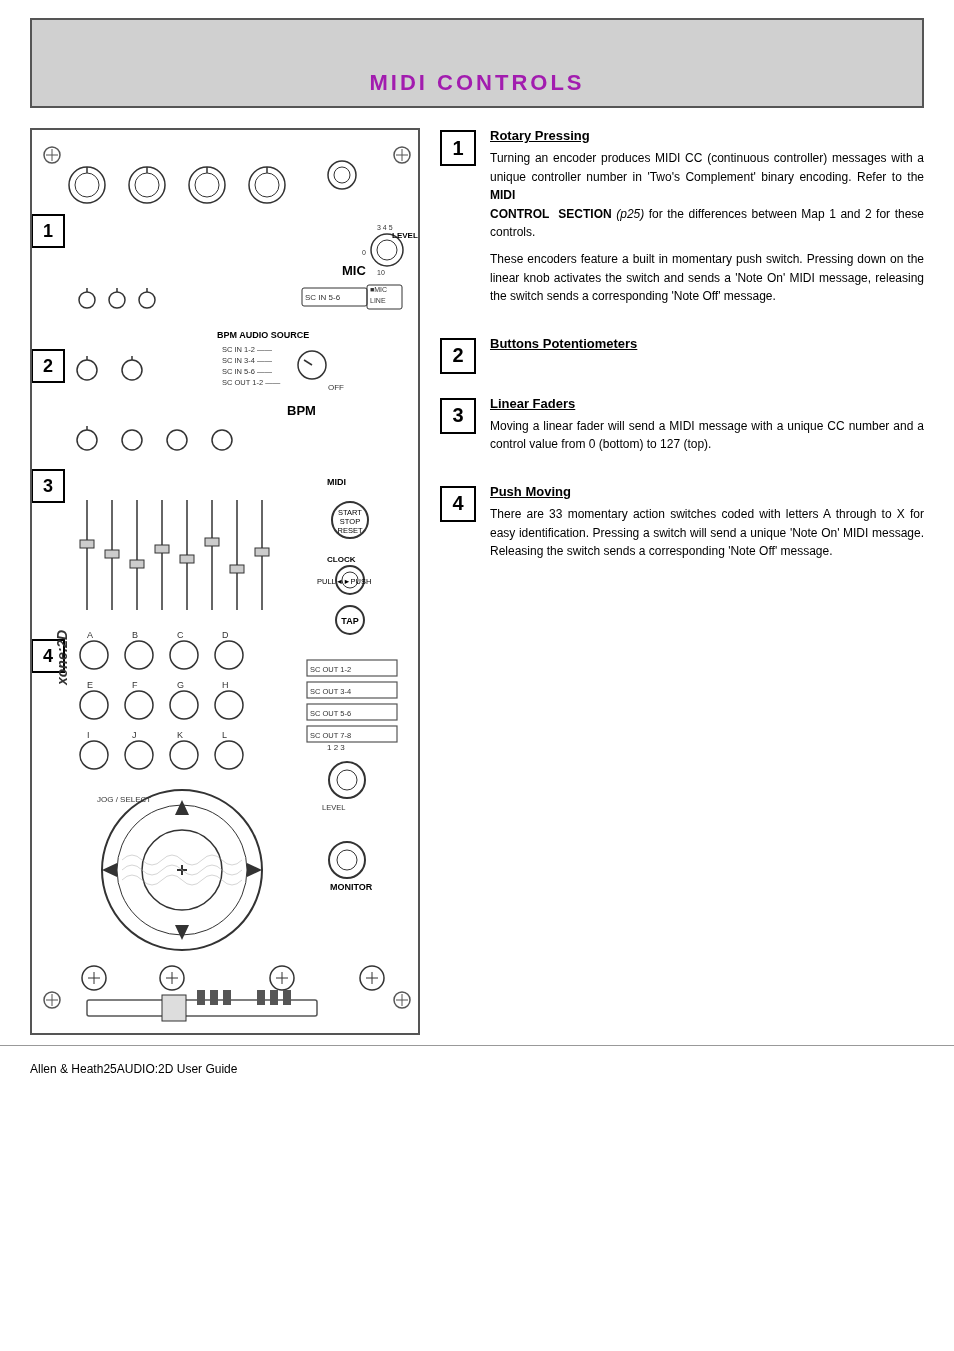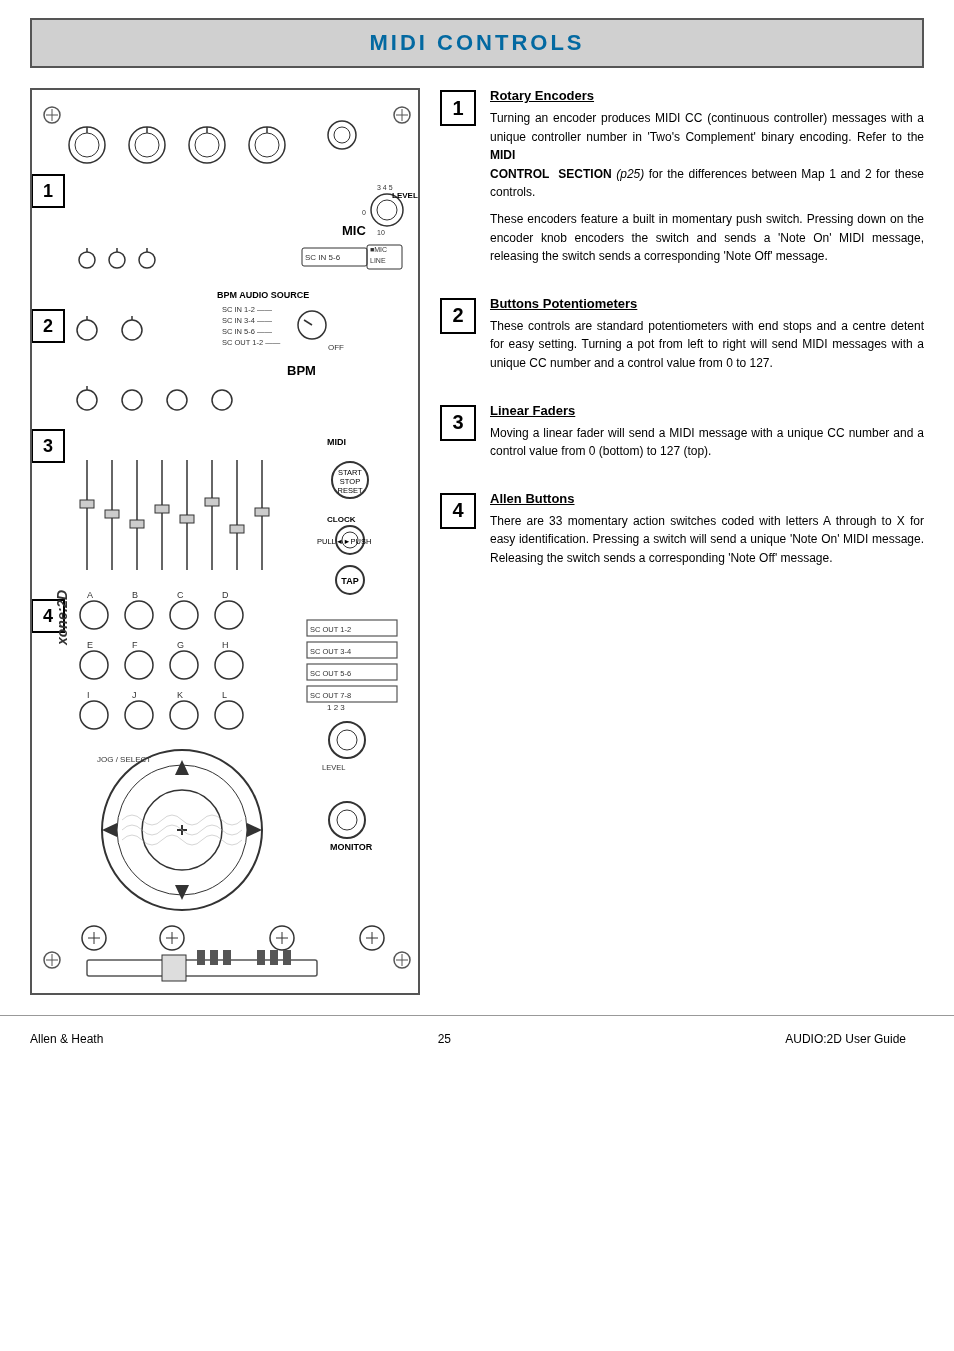--- a/index.html
+++ b/index.html
@@ -17,21 +17,22 @@
       background: #d0d0d0;
       border: 2px solid #555;
       margin: 18px 30px 20px 30px;
       padding: 10px 20px;
       text-align: center;
     }
     .page-header h1 {
       font-size: 22px;
       font-weight: 900;
       letter-spacing: 3px;
-      color: #0369a1;
+      color: #a21caf;
+      margin-top: 40px;
     }
 
     
     .main-content {
       display: flex;
       gap: 20px;
       padding: 0 30px;
     }
 
     
@@ -91,24 +92,24 @@
       margin-bottom: 8px;
     }
 
     .desc-text p strong {
       font-weight: 900;
     }
 
     
     .page-footer {
       display: flex;
-      justify-content: space-between;
-      padding: 16px 48px 10px 30px;
+      justify-content: flex-start;
+      padding: 16px 30px 10px 30px;
       border-top: 1px solid #999;
-      margin-top: 20px;
+      margin-top: 10px;
       font-size: 12px;
     }
   </style>
 </head>
 <body>
 
 <div class="page-header">
   <h1>MIDI CONTROLS</h1>
 </div>
 
@@ -342,60 +343,57 @@
     </svg>
   </div>
 
   <div class="desc-panel">
 
     <div class="desc-section">
       <div class="section-number-box">
         <span>1</span>
       </div>
       <div class="desc-text">
-        <h3>Rotary Encoders</h3>
+        <h3>Rotary Pressing</h3>
         <p>
           Turning an encoder produces MIDI CC (continuous controller) messages with a unique controller number in 'Two's Complement' binary encoding.  Refer to the <strong>MIDI<br>CONTROL&nbsp;&nbsp;SECTION</strong> <em>(p25)</em> for the differences between Map 1 and 2 for these controls.
         </p>
         <p>
-          These encoders feature a built in momentary push switch.  Pressing down on the encoder knob encoders the switch and sends a 'Note On' MIDI message, releasing the switch sends a corresponding 'Note Off' message.
+          These encoders feature a built in momentary push switch.  Pressing down on the linear knob activates the switch and sends a 'Note On' MIDI message, releasing the switch sends a corresponding 'Note Off' message.
         </p>
       </div>
     </div>
 
     <div class="desc-section">
       <div class="section-number-box">
         <span>2</span>
       </div>
       <div class="desc-text">
         <h3>Buttons Potentiometers</h3>
-        <p>
-          These controls are standard potentiometers with end stops and a centre detent for easy setting.  Turning a pot from left to right will send MIDI messages with a unique CC number and a control value from 0 to 127.
-        </p>
       </div>
     </div>
 
     <div class="desc-section">
       <div class="section-number-box">
         <span>3</span>
       </div>
       <div class="desc-text">
         <h3>Linear Faders</h3>
         <p>
           Moving a linear fader will send a MIDI message with a unique CC number and a control value from 0 (bottom) to 127 (top).
         </p>
       </div>
     </div>
 
     <div class="desc-section">
       <div class="section-number-box">
         <span>4</span>
       </div>
       <div class="desc-text">
-        <h3>Allen Buttons</h3>
+        <h3>Push Moving</h3>
         <p>
           There are 33 momentary action switches coded with letters A through to X for easy identification.  Pressing a switch will send a unique 'Note On' MIDI message.  Releasing the switch sends a corresponding 'Note Off' message.
         </p>
       </div>
     </div>
 
   </div>
 </div>
 
 <div class="page-footer">

